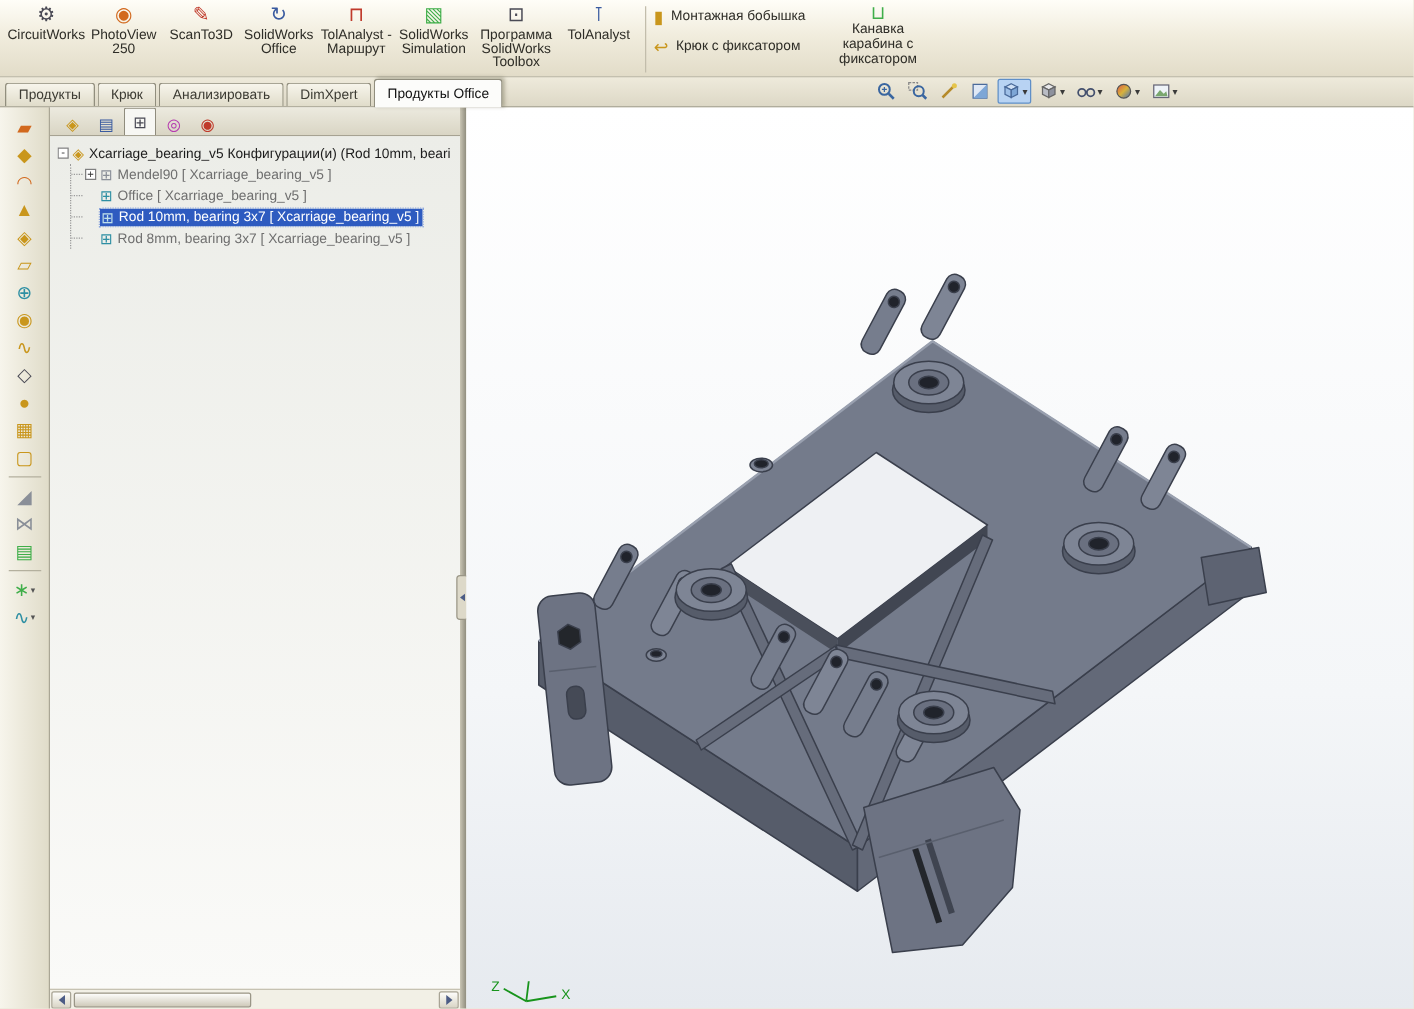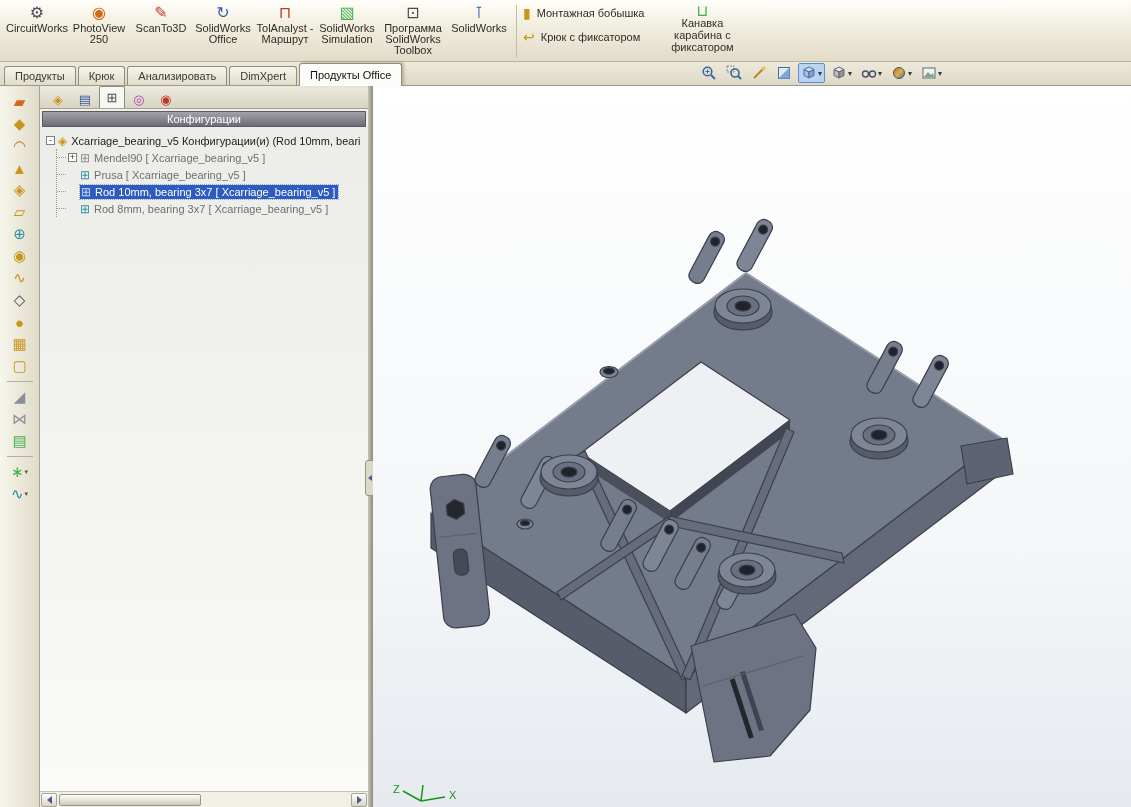--- a/index.html
+++ b/index.html
@@ -129,21 +129,21 @@
     <div class="ribbon-item">
       <span class="ric cgn">▧</span>
       <span>SolidWorks Simulation</span>
     </div>
     <div class="ribbon-item" style="width:70px">
       <span class="ric cd">⊡</span>
       <span>Программа SolidWorks Toolbox</span>
     </div>
     <div class="ribbon-item">
       <span class="ric cb">⊺</span>
-      <span>SolidWorks</span>
+      <span>TolAnalyst</span>
     </div>
 
     <div class="ribbon-sep"></div>
 
     <div class="ribbon-right">
       <div class="rr-col">
         <div class="rr-row">
           <span class="ric cg">▮</span>
           <span>Монтажная бобышка</span>
         </div>
@@ -316,40 +316,39 @@
             <span class="cd">⊞</span>
           </div>
         <div class="ptab">
             <span class="cm">◎</span>
           </div>
         <div class="ptab">
             <span class="cr">◉</span>
           </div>
       </div>
 
-      <div class="panel-header">Конфигурации</div>
 
       <div class="tree">
         <div class="trow">
           <span class="expander">-</span>
           <span class="ticon cg">◈</span>
           <span class="tlabel">Xcarriage_bearing_v5 Конфигурации(и)  (Rod 10mm, beari</span>
         </div>
         <div class="children">
           <div class="trow dim">
             <span class="guide"></span>
             <span class="expander">+</span>
             <span class="ticon cgr">⊞</span>
             <span class="tlabel">Mendel90 [ Xcarriage_bearing_v5 ]</span>
           </div>
           <div class="trow dim">
             <span class="guide"></span>
             <span style="width:12px"></span>
             <span class="ticon ct">⊞</span>
-            <span class="tlabel">Prusa [ Xcarriage_bearing_v5 ]</span>
+            <span class="tlabel">Office [ Xcarriage_bearing_v5 ]</span>
           </div>
           <div class="trow">
             <span class="guide"></span>
             <span style="width:12px"></span>
             <span class="sel-box">
               <span class="ticon">⊞</span>
               <span class="tlabel">Rod 10mm, bearing 3x7 [ Xcarriage_bearing_v5 ]</span>
             </span>
           </div>
           <div class="trow dim">

